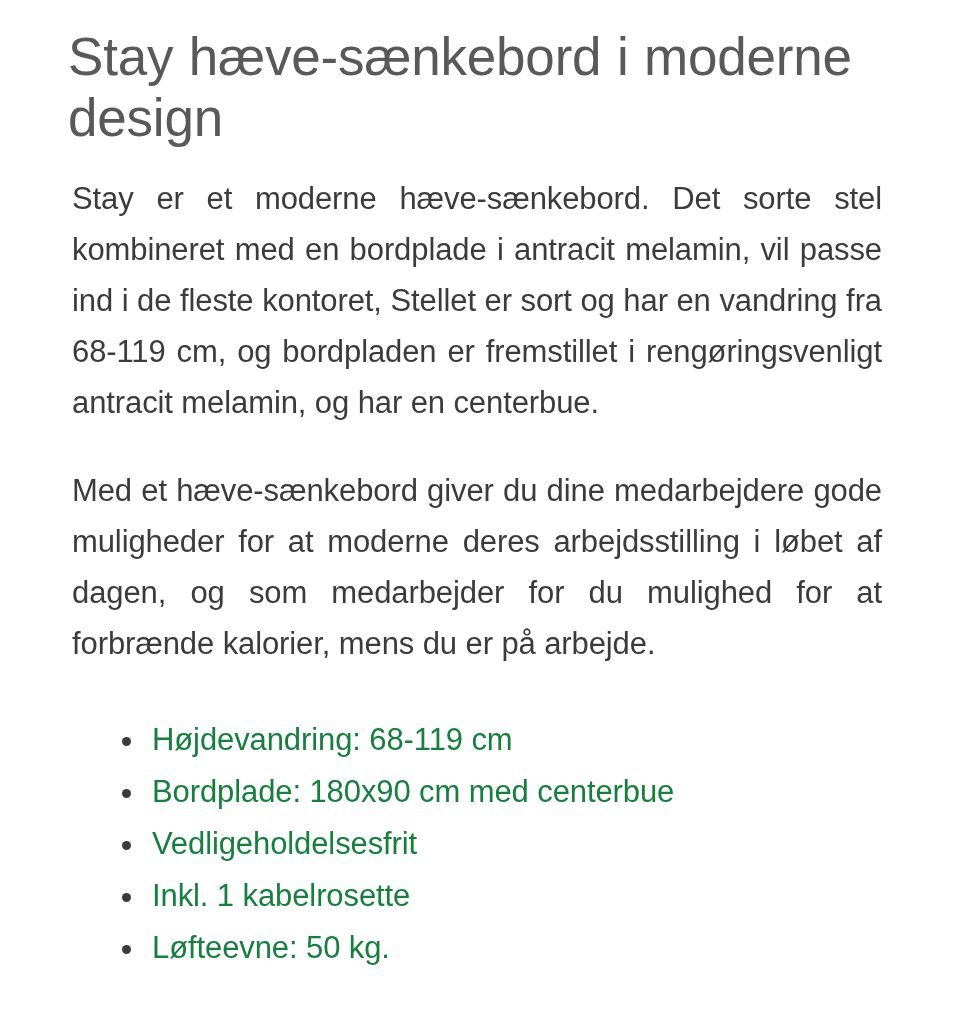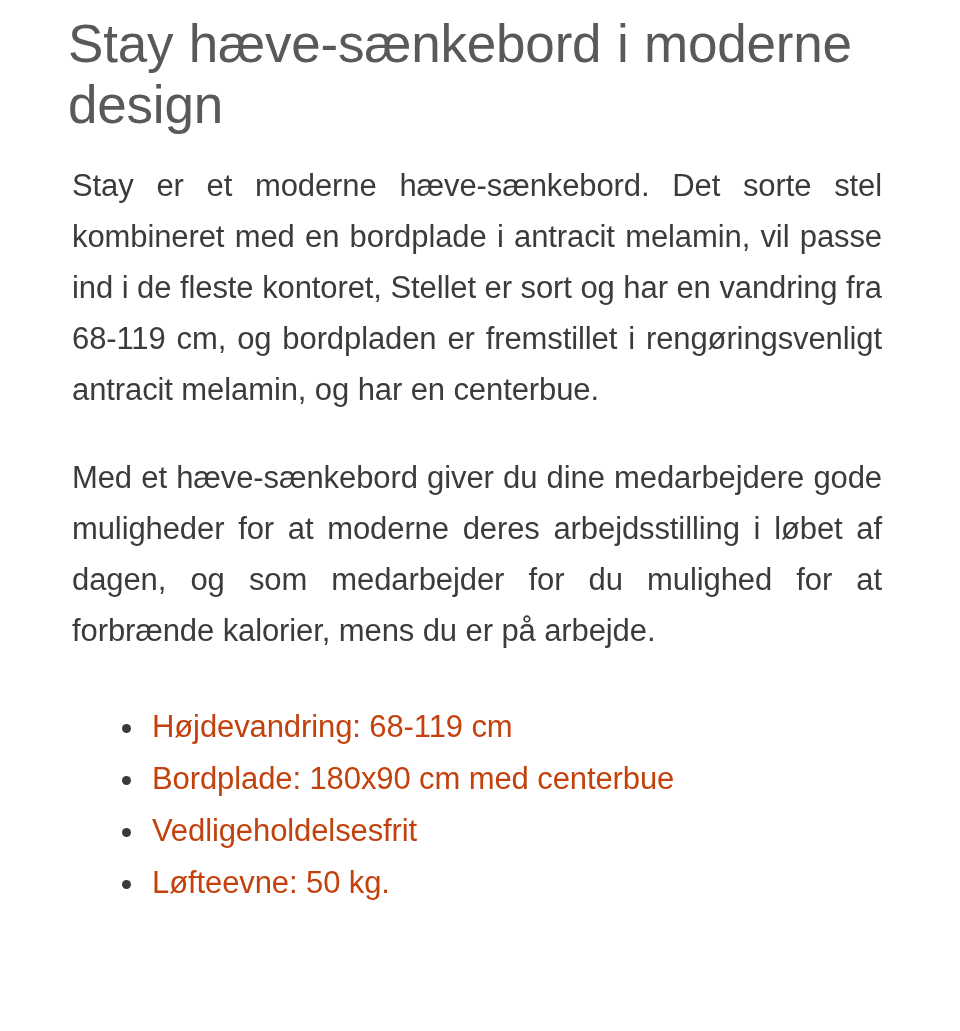--- a/index.html
+++ b/index.html
@@ -18,21 +18,21 @@
     width: 960px;
     height: 1031px;
     box-sizing: border-box;
     padding: 0;
     position: relative;
   }
 
   .content {
     position: absolute;
     left: 68px;
-    top: 13px;
+    top: 26px;
     width: 818px;
   }
 
   .product-title {
     margin: 0;
     font-size: 53px;
     line-height: 61px;
     font-weight: 300;
     color: #595959;
     letter-spacing: -0.2px;
@@ -63,21 +63,21 @@
     padding: 0;
     list-style: none;
   }
 
   .spec-item {
     position: relative;
     padding-left: 84px;
     font-size: 31px;
     line-height: 52px;
     font-weight: 400;
-    color: #c2410c;
+    color: #15803d;
     letter-spacing: -0.1px;
   }
 
   .spec-item .bullet-dot {
     position: absolute;
     left: 54px;
     top: 23px;
     width: 9px;
     height: 9px;
     border-radius: 50%;
@@ -104,18 +104,22 @@
       <li class="spec-item">
         <span class="bullet-dot"></span>
         <span>Bordplade: 180x90 cm med centerbue</span>
       </li>
       <li class="spec-item">
         <span class="bullet-dot"></span>
         <span>Vedligeholdelsesfrit</span>
       </li>
       <li class="spec-item">
         <span class="bullet-dot"></span>
+        <span>Inkl. 1 kabelrosette</span>
+      </li>
+      <li class="spec-item">
+        <span class="bullet-dot"></span>
         <span>Løfteevne: 50 kg.</span>
       </li>
     </ul>
 
   </div>
 </div>
 
 </body></html>

